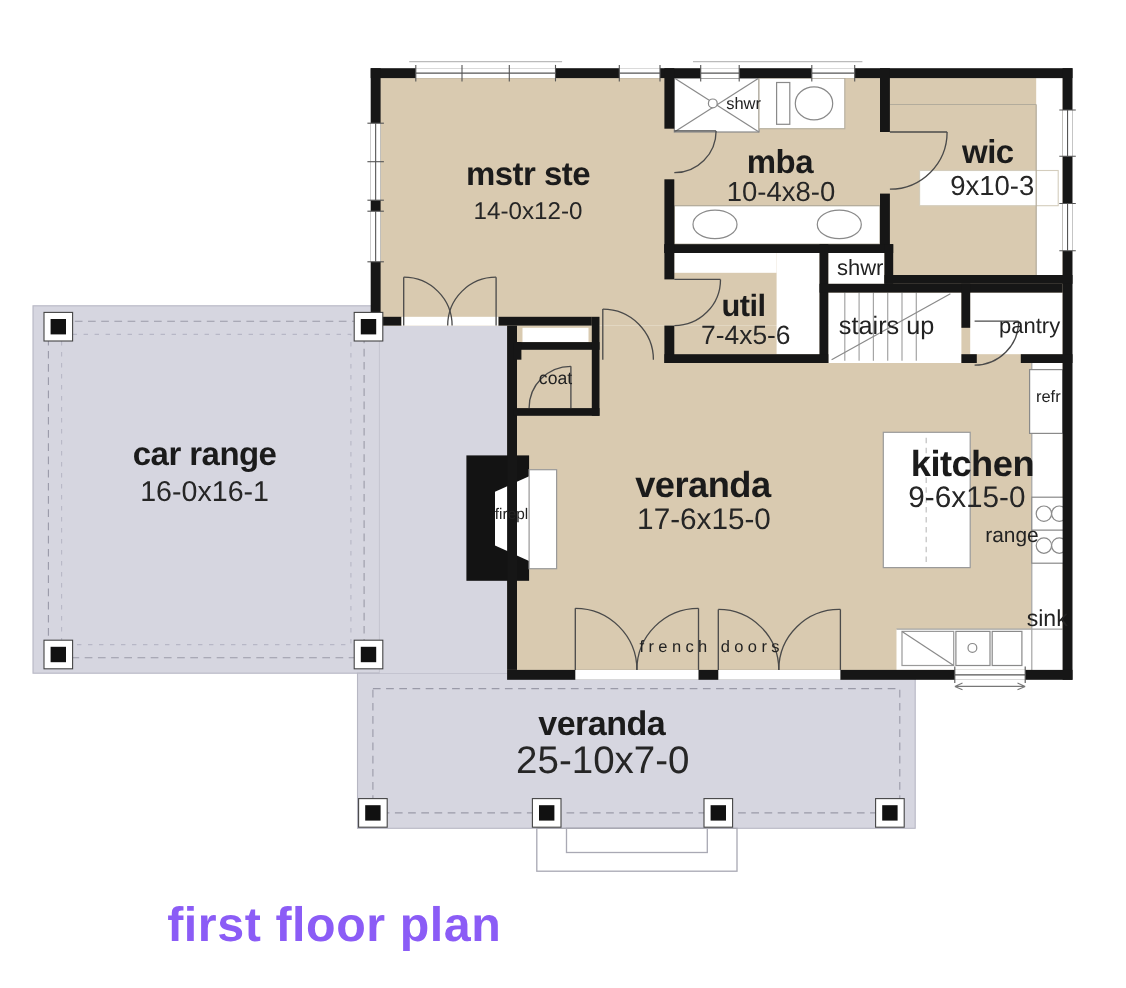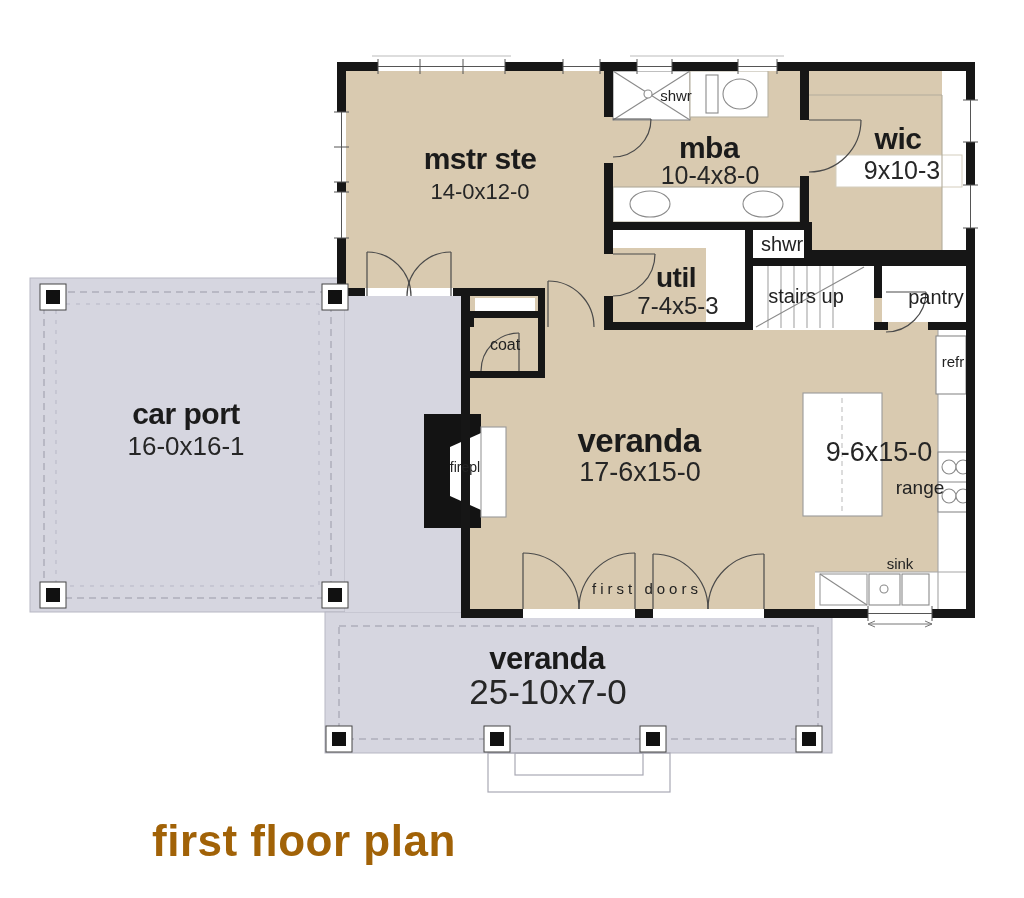--- a/index.html
+++ b/index.html
@@ -3,21 +3,21 @@
 <meta charset="utf-8">
 <style>
   html,body{margin:0;padding:0;background:#ffffff;}
   body{width:1024px;height:898px;overflow:hidden;}
   #plan{position:relative;width:1024px;height:898px;font-family:"Liberation Sans",sans-serif;}
   #drawing{position:absolute;left:0;top:0;}
   .lbl{position:absolute;transform:translate(-50%,-50%);white-space:nowrap;color:#1b1b1b;line-height:1;text-align:left;}
   .name{font-weight:700;letter-spacing:-0.5px;}
   .dims{font-weight:400;color:#262626;}
   .small{font-weight:400;color:#222;}
-  #title{position:absolute;left:152px;top:816px;font-size:44px;font-weight:700;color:#a16207;letter-spacing:0.5px;}
+  #title{position:absolute;left:152px;top:816px;font-size:44px;font-weight:700;color:#8b5cf6;letter-spacing:0.5px;}
   .fd{letter-spacing:4px;}
 </style>
 </head>
 <body>
 
 <div id="plan">
 
 <svg id="drawing" width="1024" height="898" viewBox="0 0 1024 898" xmlns="http://www.w3.org/2000/svg">
 
   <g>
@@ -297,38 +297,39 @@
   <div class="lbl name" style="left:480px;top:159px;font-size:30px">mstr ste</div>
   <div class="lbl dims" style="left:480px;top:192px;font-size:22px">14-0x12-0</div>
 
   <div class="lbl name" style="left:709px;top:148px;font-size:30px">mba</div>
   <div class="lbl dims" style="left:710px;top:175px;font-size:25px">10-4x8-0</div>
 
   <div class="lbl name" style="left:898px;top:139px;font-size:30px">wic</div>
   <div class="lbl dims" style="left:902px;top:170px;font-size:25px">9x10-3</div>
 
   <div class="lbl name" style="left:676px;top:278px;font-size:28px">util</div>
-  <div class="lbl dims" style="left:678px;top:306px;font-size:24px">7-4x5-3</div>
+  <div class="lbl dims" style="left:678px;top:306px;font-size:24px">7-4x5-6</div>
 
   <div class="lbl name" style="left:639px;top:440px;font-size:33px">veranda</div>
   <div class="lbl dims" style="left:640px;top:472px;font-size:27px">17-6x15-0</div>
 
+  <div class="lbl name" style="left:884px;top:421px;font-size:33px">kitchen</div>
   <div class="lbl dims" style="left:879px;top:452px;font-size:27px">9-6x15-0</div>
 
-  <div class="lbl name" style="left:186px;top:414px;font-size:30px">car port</div>
+  <div class="lbl name" style="left:186px;top:414px;font-size:30px">car range</div>
   <div class="lbl dims" style="left:186px;top:446px;font-size:26px">16-0x16-1</div>
 
   <div class="lbl name" style="left:547px;top:658px;font-size:31px">veranda</div>
   <div class="lbl dims" style="left:548px;top:691px;font-size:35px">25-10x7-0</div>
 
   <div class="lbl small" style="left:782px;top:244px;font-size:20px">shwr</div>
-  <div class="lbl small" style="left:806px;top:296px;font-size:20px">stairs up</div>
+  <div class="lbl small" style="left:806px;top:296px;font-size:23px">stairs up</div>
   <div class="lbl small" style="left:936px;top:297px;font-size:20px">pantry</div>
   <div class="lbl small" style="left:505px;top:345px;font-size:16px">coat</div>
   <div class="lbl small" style="left:676px;top:95px;font-size:15px">shwr</div>
   <div class="lbl small" style="left:465px;top:467px;font-size:14px">firepl</div>
   <div class="lbl small" style="left:953px;top:361px;font-size:15px">refr</div>
   <div class="lbl small" style="left:920px;top:487px;font-size:19px">range</div>
-  <div class="lbl small" style="left:900px;top:563px;font-size:15px">sink</div>
-  <div class="lbl small fd" style="left:647px;top:588px;font-size:15px">first doors</div>
+  <div class="lbl small" style="left:952px;top:563px;font-size:21px">sink</div>
+  <div class="lbl small fd" style="left:647px;top:588px;font-size:15px">french doors</div>
 
   <div id="title">first floor plan</div>
 </div>
 
 </body></html>

